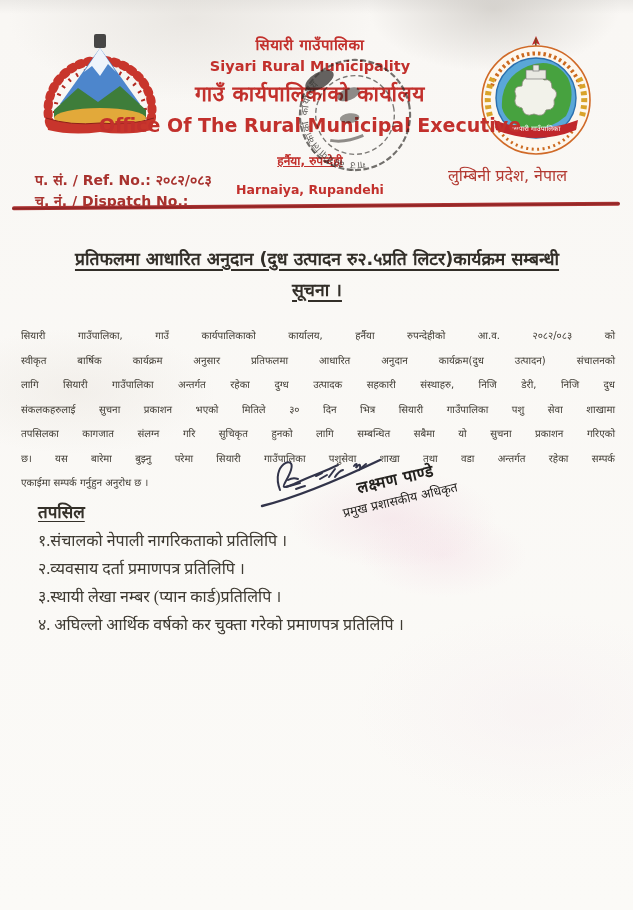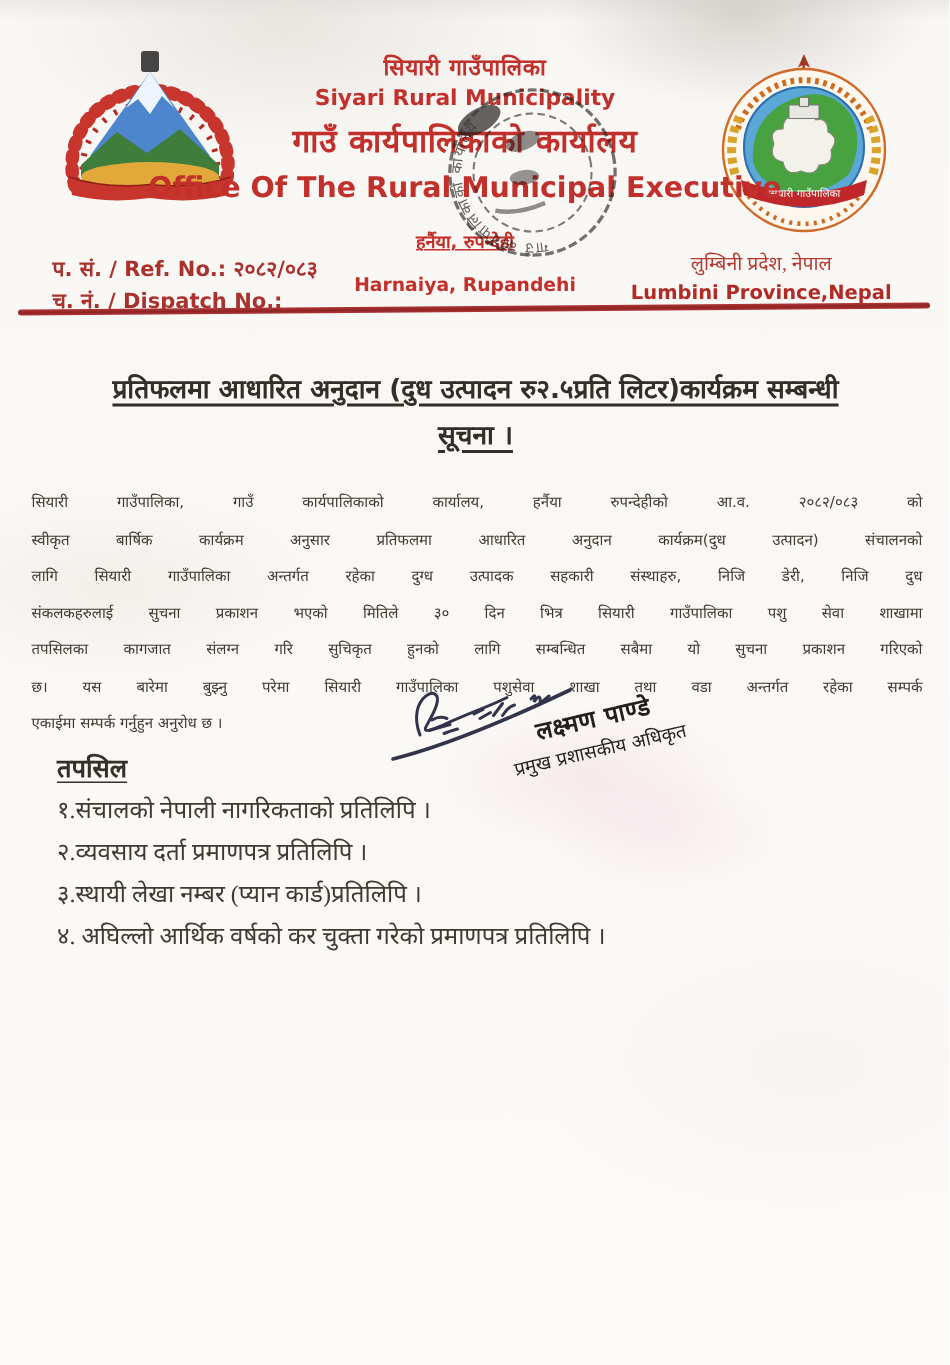--- a/index.html
+++ b/index.html
@@ -20,21 +20,21 @@
   .red { color:#c2302c; }
   .hdr-block { left:60px; top:34px; width:500px; text-align:center; }
   .muni-np   { font-size:15px; font-weight:bold; letter-spacing:.5px; }
   .muni-en   { font-size:14.5px; font-weight:bold; margin-top:4px; }
   .office-np { font-size:21px; font-weight:bold; margin-top:5px; letter-spacing:.5px; }
   .office-en { font-size:19px; font-weight:bold; margin-top:7px; }
   .addr-np   { font-size:12px; font-weight:bold; margin-top:16px;text-decoration:underline; }
   .addr-en   { font-size:12.5px; font-weight:bold; margin-top:13px; }
   .ref-block { left:35px; top:170px; font-size:14px; font-weight:bold; color:#a8322e; line-height:21px; }
   .prov-block{ left:400px; top:166px; width:215px; text-align:center; line-height:20px; }
-  .prov-np { font-size:13px; color:#b33a32;font-family:Liberation Serif, serif; }
+  .prov-np { font-size:16px; color:#b33a32; }
   .prov-en { font-size:13px; font-weight:bold; color:#b02a26; }
   .rule {
     left:12px; top:204px; width:608px; height:4px;
     background:linear-gradient(180deg,#b23636,#8e2424 55%,#b23636);
     transform:rotate(-0.45deg); border-radius:2px;
   }
   .title1 {
     left:22px; top:246px; width:590px; text-align:center;
     font-size:17.5px; font-weight:bold; color:#322e28;
     text-decoration:underline; text-underline-offset:4px; text-decoration-thickness:1.5px;
@@ -123,21 +123,20 @@
     <path d="M30,80 q14,6 34,2" fill="none" stroke="#26231f" stroke-width="3" opacity=".6"></path>
   </svg>
 
   <div class="abs ref-block">
     <div><span>प. सं. / Ref. No.:</span> <span>२०८२/०८३</span></div>
     <div>च. नं. / Dispatch No.:</div>
   </div>
 
   <div class="abs prov-block">
     <div class="prov-np">लुम्बिनी प्रदेश, नेपाल</div>
-    <div class="prov-en">Lumbini Province,Nepal</div>
   </div>
 
   <div class="abs rule"></div>
 
   <div class="abs title1">प्रतिफलमा आधारित अनुदान (दुध उत्पादन रु२.५प्रति लिटर)कार्यक्रम सम्बन्धी</div>
   <div class="abs title2">सूचना ।</div>
 
   <div class="abs body-par">
     <div class="body-line">सियारी गाउँपालिका, गाउँ कार्यपालिकाको कार्यालय, हर्नैया रुपन्देहीको आ.व. २०८२/०८३ को</div>
     <div class="body-line">स्वीकृत बार्षिक कार्यक्रम अनुसार प्रतिफलमा आधारित अनुदान कार्यक्रम(दुध उत्पादन) संचालनको</div>

